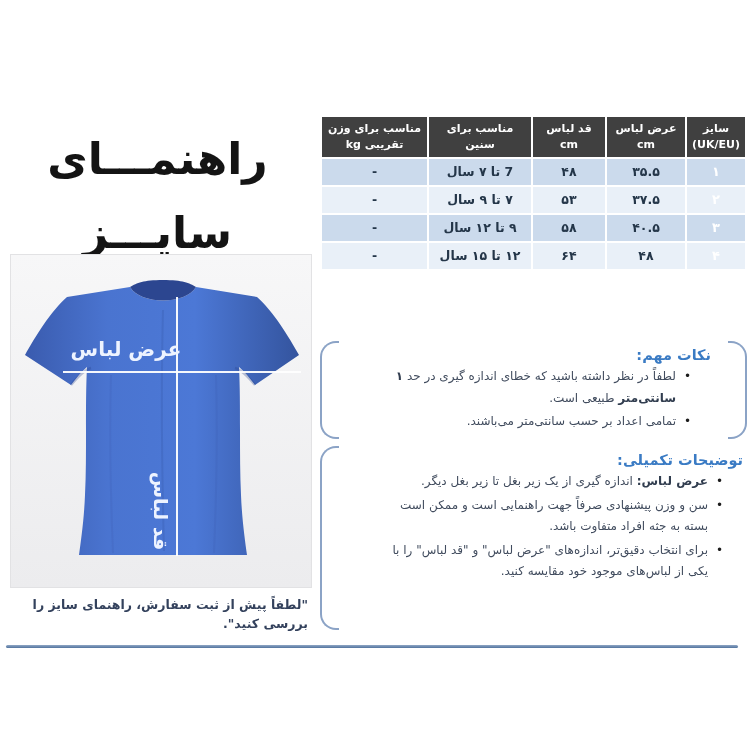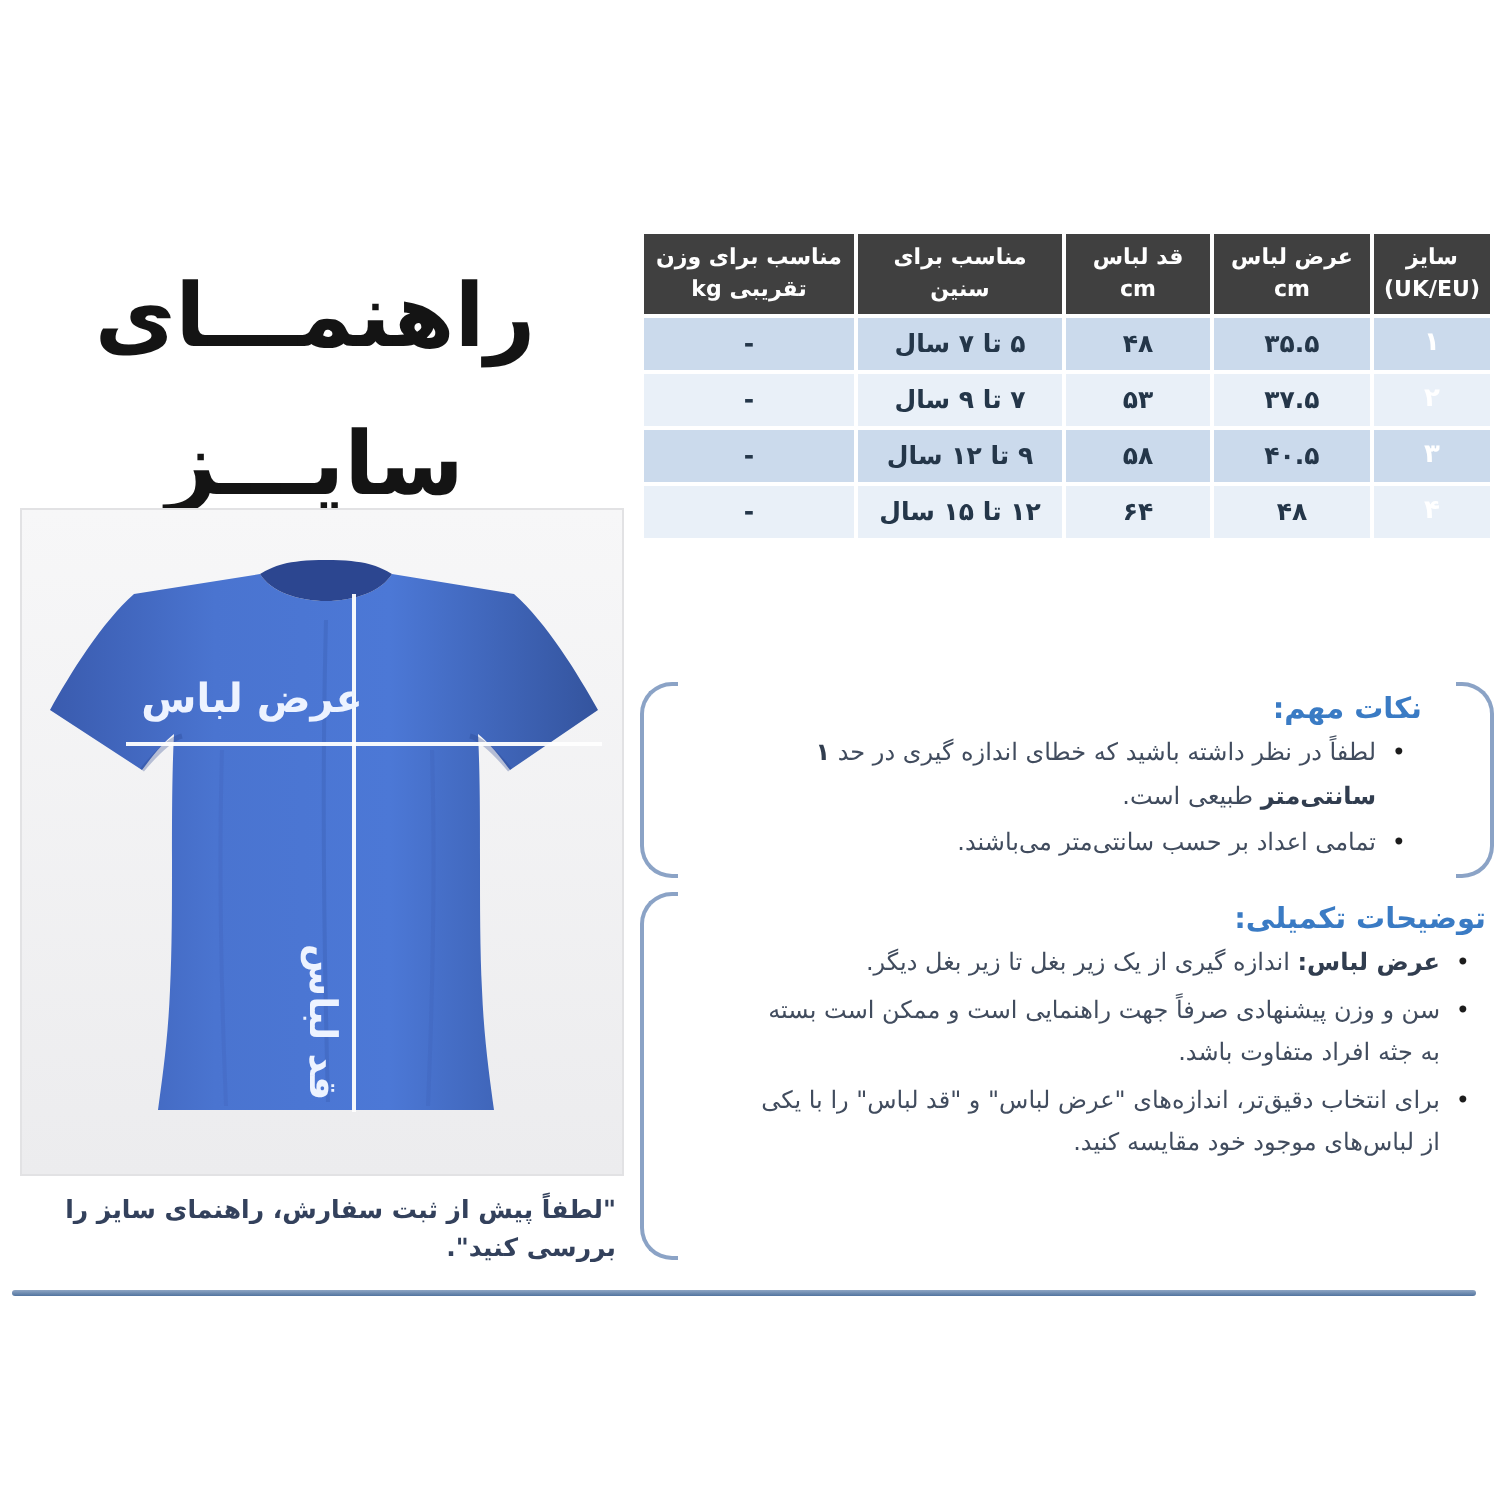--- a/index.html
+++ b/index.html
@@ -31,21 +31,21 @@
              color:#EDF3FF; font-size:19px; font-weight:bold; white-space:nowrap; }
 
   
   .section { position:absolute; left:320px; width:427px; }
   .section.notes   { top:340px; height:100px; }
   .section.details { top:445px; height:186px;padding-left:32px; }
   .bracket { position:absolute; top:1px; bottom:1px; width:17px; border:2px solid #8BA3C6; }
   .bracket.right { right:0; border-left:none;  border-radius:0 16px 16px 0; }
   .bracket.left  { left:0;  border-right:none; border-radius:16px 0 0 16px; }
   .section h3 { margin:7px 36px 3px 11px; text-align:right; color:#3A7BC4; font-size:14.5px; font-weight:bold; }
-  .section ul { list-style:none; margin:2px 4px 0 0; padding:0 40px 0 26px; }
+  .section ul { list-style:none; margin:2px 16px 0 0; padding:0 40px 0 26px; }
   .section li { position:relative; padding-right:15px; text-align:right;
                 font-size:12px; color:#414C5E; line-height:1.8; margin-bottom:2px; }
   .section li::before { content:'•'; position:absolute; right:0; top:0; color:#1c1c1c; font-size:12px; }
   .section li b { color:#313D4F; }
 
   
   .footer-note { position:absolute; left:8px; top:596px; width:300px; text-align:right;
                  font-size:12.5px; font-weight:bold; color:#33415C; line-height:1.5; }
   .divider { position:absolute; left:6px; top:645px; width:732px; height:3px;
              background:linear-gradient(#8FA6C4, #52749F); border-radius:2px; }
@@ -90,21 +90,21 @@
             <div>مناسب برای وزن</div>
             <div>تقریبی kg</div>
           </th>
         </tr>
       </thead>
     <tbody>
         <tr>
           <td class="size-cell">۱</td>
           <td>۳۵.۵</td>
           <td>۴۸</td>
-          <td>۵ تا ۷ سال</td>
+          <td>7 تا ۷ سال</td>
           <td>-</td>
         </tr>
         <tr>
           <td class="size-cell">۲</td>
           <td>۳۷.۵</td>
           <td>۵۳</td>
           <td>۷ تا ۹ سال</td>
           <td>-</td>
         </tr>
         <tr>

